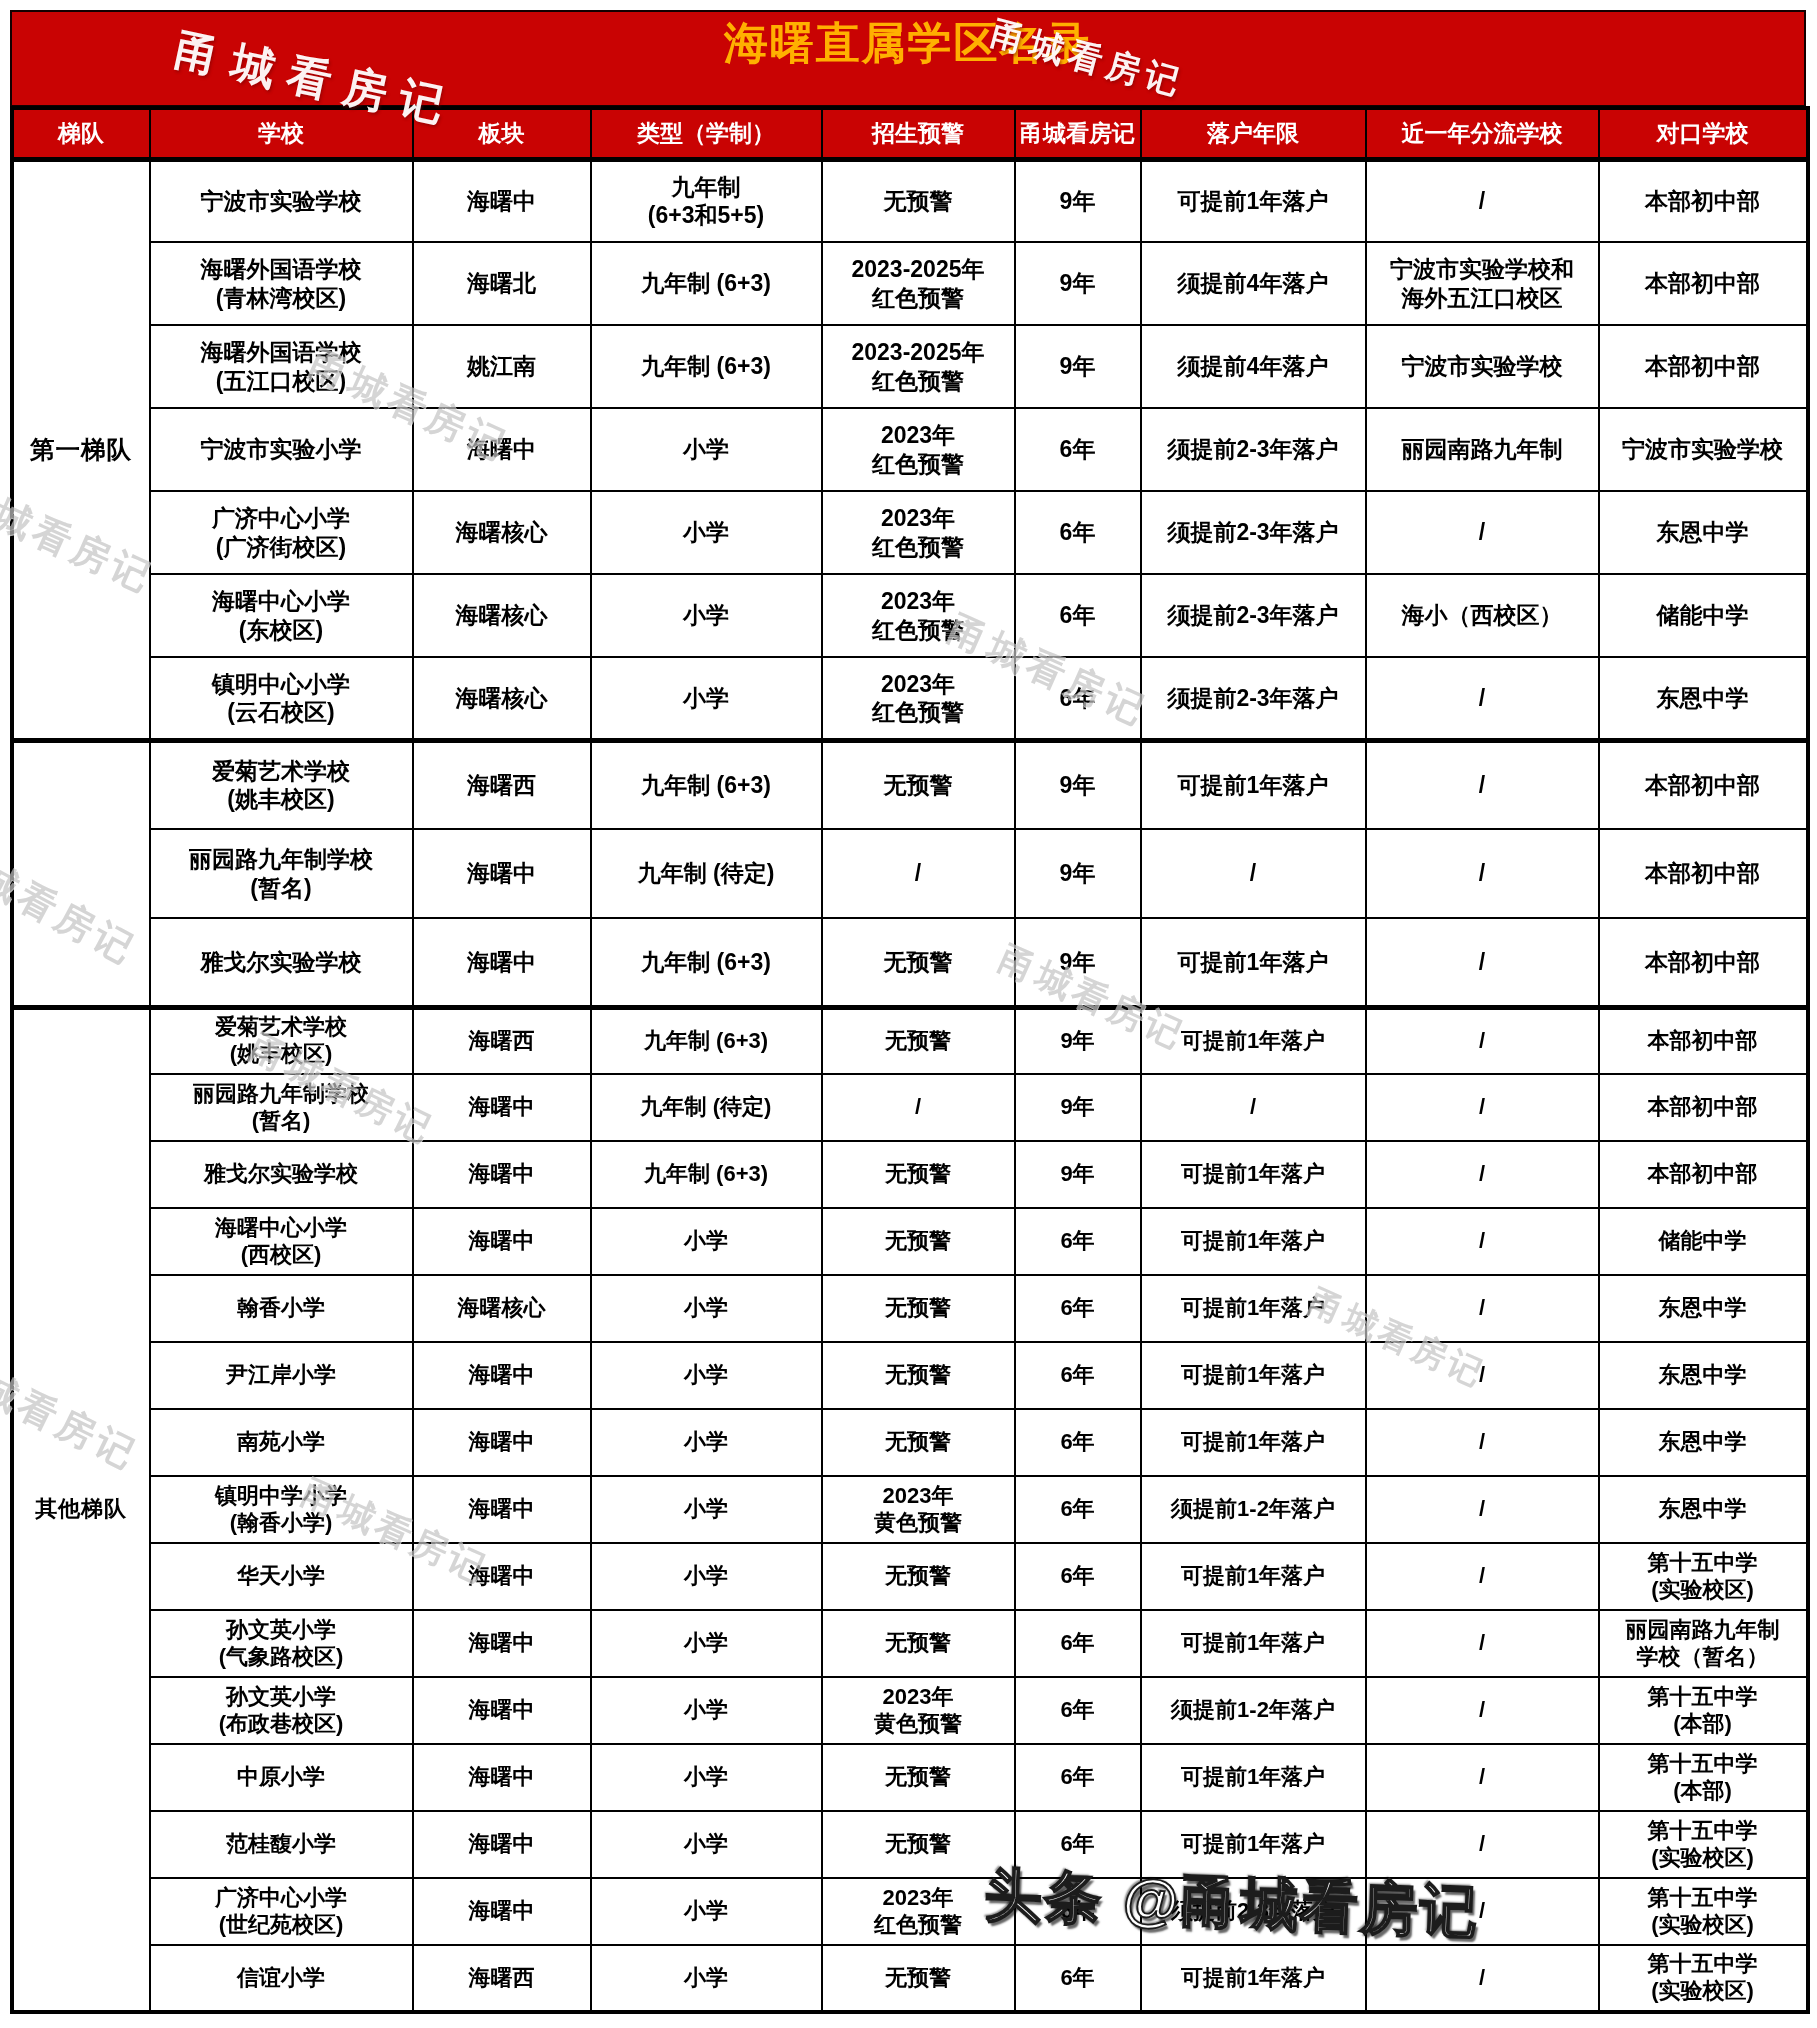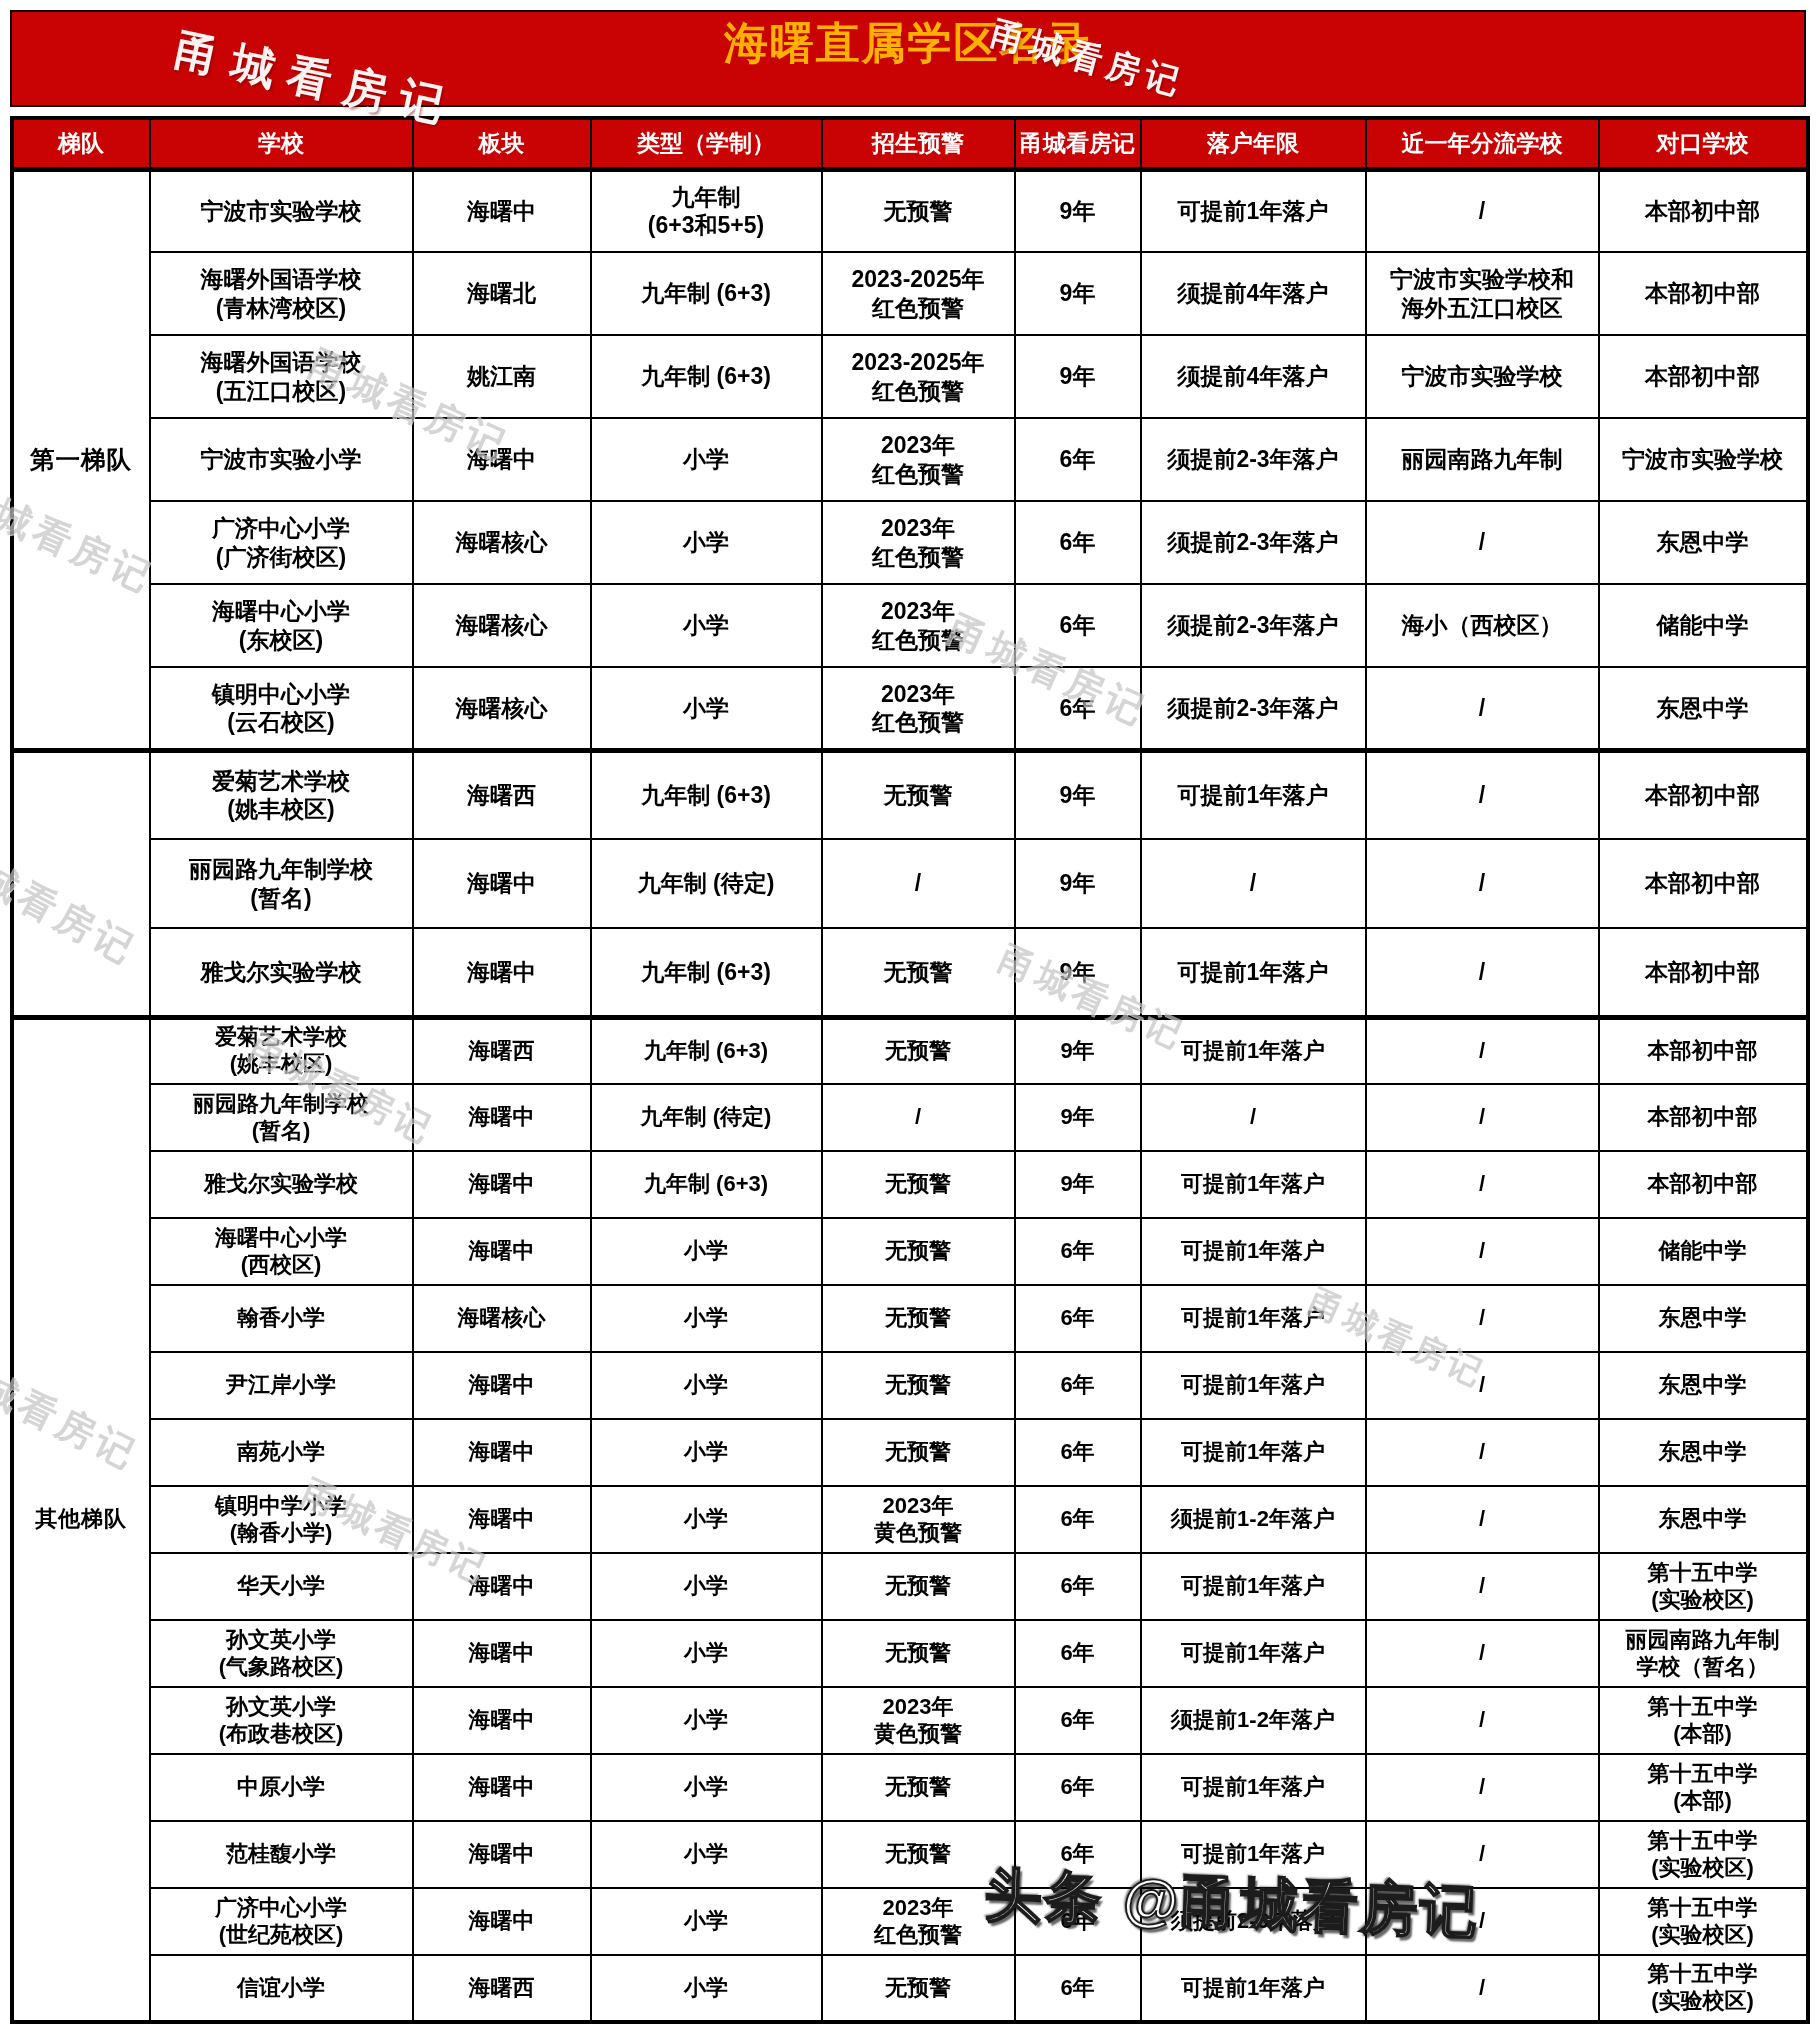--- a/index.html
+++ b/index.html
@@ -8,21 +8,21 @@
     font-family:"Liberation Sans","DejaVu Sans",sans-serif;color:#000;
   }
   .titlebar{
     position:absolute;left:9.5px;top:9.5px;width:1796px;height:97px;
     background:#c90303;border:2.8px solid #140000;box-sizing:border-box;
     text-align:center;z-index:1;
   }
   .title{font-size:44px;font-weight:bold;color:#ffb000;line-height:1.12;margin-top:7.6px;letter-spacing:1.9px;font-family:Liberation Serif, serif;}
   .subtitle{font-size:25.6px;font-weight:bold;color:#ffb000;line-height:1.15;letter-spacing:0.9px;}
   table{
-    position:absolute;left:9.5px;top:116px;width:1796px;
+    position:absolute;left:9.5px;top:106px;width:1796px;
     border-collapse:collapse;table-layout:fixed;z-index:1;background:#fff;
   }
   table{border:4.7px solid #000;}
   th,td{
     border:2.8px solid #000;text-align:center;vertical-align:middle;
     white-space:pre-line;word-break:break-all;padding:1.9px 2.8px;box-sizing:border-box;
   }
   th{background:#c90303;color:#fff;font-size:23px;font-weight:bold;height:51px;}
   td{font-size:23px;font-weight:bold;line-height:1.22;background:transparent;}
   td.tier{font-size:24.6px;letter-spacing:0.9px;}

